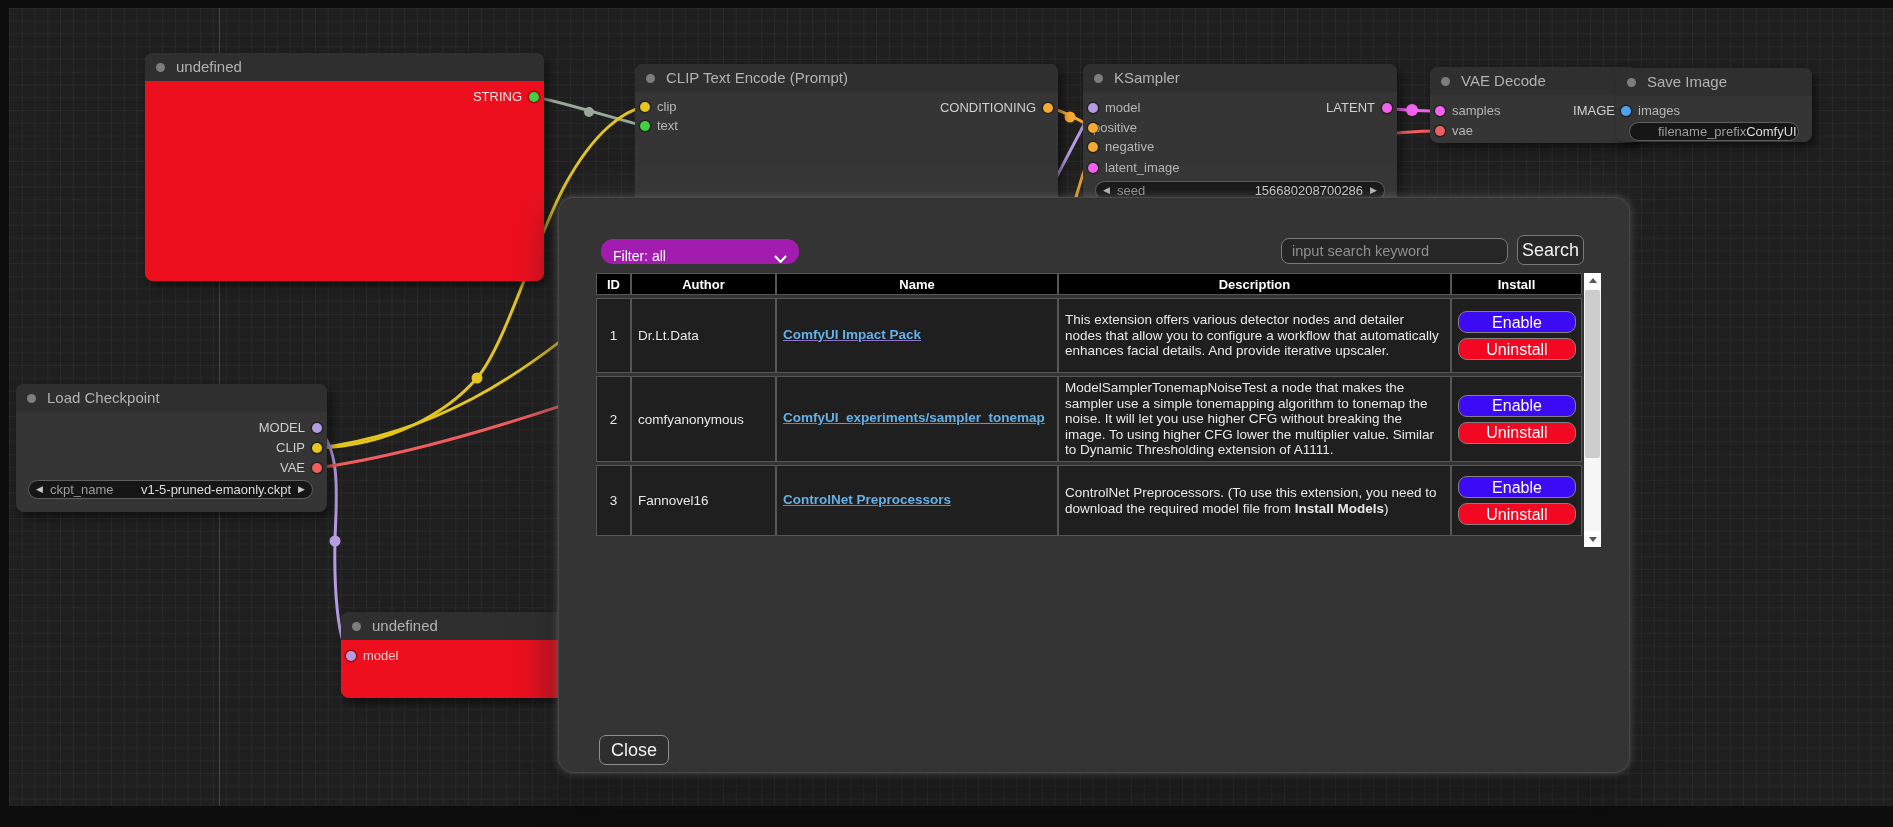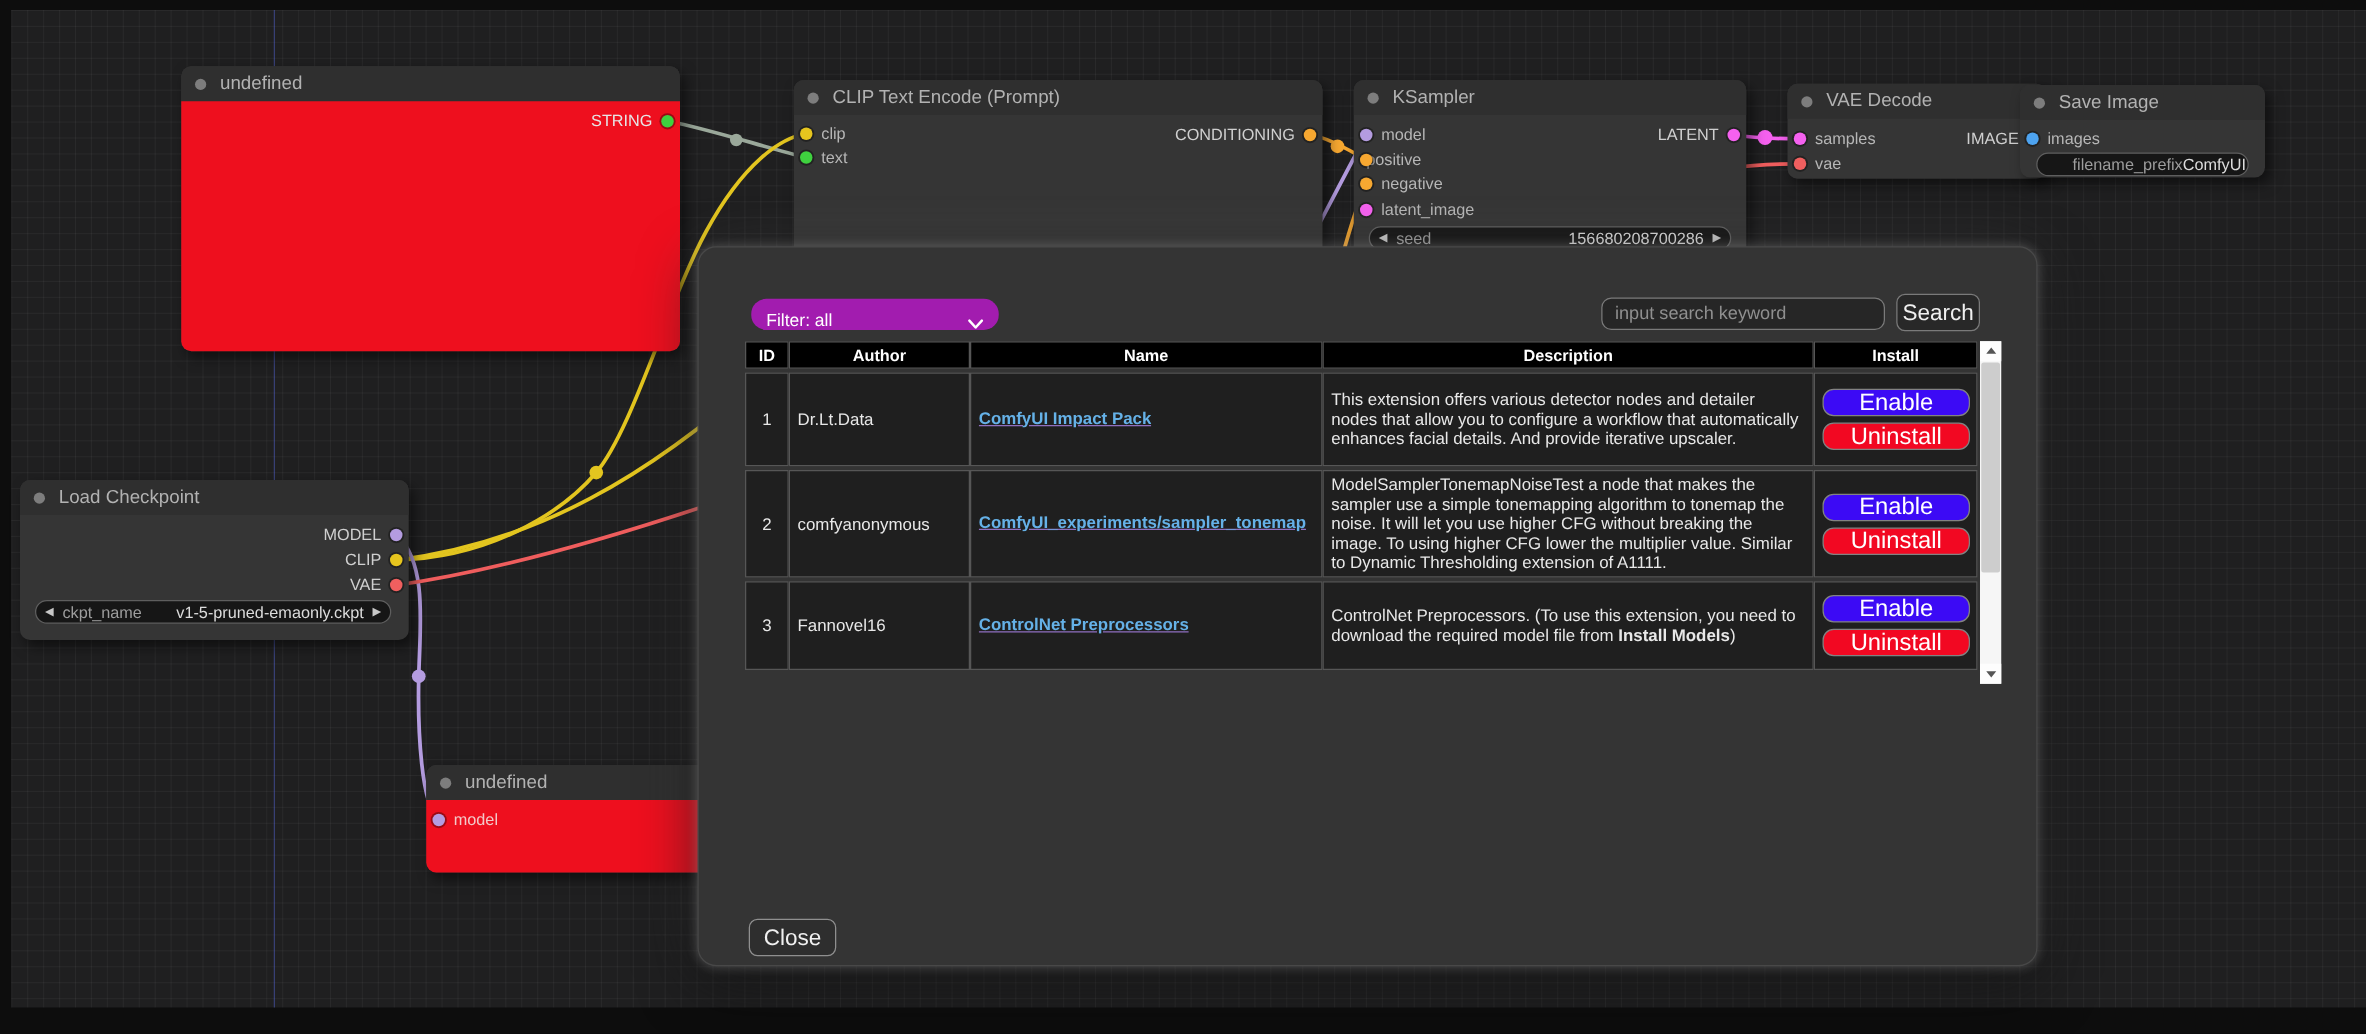--- a/index.html
+++ b/index.html
@@ -63,21 +63,21 @@
         border:1px solid #565656;padding:0 2px;}
   table.mgr td{background:#1f1f1f;border:1px solid #565656;color:#e8e8e8;font-size:13.5px;
         padding:0 6px;vertical-align:middle;overflow:hidden;}
   td.td-id{text-align:center;}
   td.td-desc{font-size:13px;line-height:15.5px;vertical-align:top;padding:2px 5px;color:#e9e9e9;}
   a.ext-link{color:var(--link,#65b1e7);font-weight:bold;font-size:13.5px;text-decoration:underline;
         text-decoration-color:#8f6fc0;white-space:nowrap;display:inline-block;max-width:100%;
         overflow:hidden;}
   .install-cell{text-align:center;}
   .btn-enable,.btn-uninstall{display:block;width:118px;height:22px;margin:5px auto;color:#fff;
-        border:1px solid #828282;border-radius:9px;font-size:19px;line-height:19px;padding:0;
+        border:1px solid #828282;border-radius:9px;font-size:16px;line-height:19px;padding:0;
         font-family:"Liberation Sans",sans-serif;cursor:pointer;}
   .btn-enable{background:var(--enable-bg,#3c0af5);}
   .btn-uninstall{background:var(--uninstall-bg,#f20822);}
   
   .vscrollbar{position:absolute;left:1025px;top:75px;width:17px;height:274px;background:#f6f6f6;}
   .sb-arrow{position:absolute;left:0;width:17px;height:16px;background:#fdfdfd;}
   .sb-arrow.up{top:0;}
   .sb-arrow.down{bottom:0;}
   .sb-arrow .tri{position:absolute;left:4.5px;width:0;height:0;border-left:4px solid transparent;
         border-right:4px solid transparent;}

